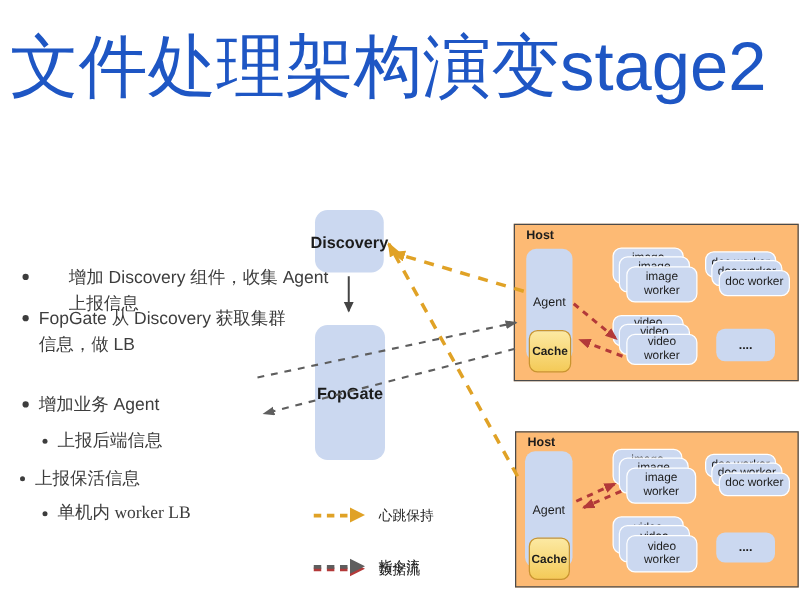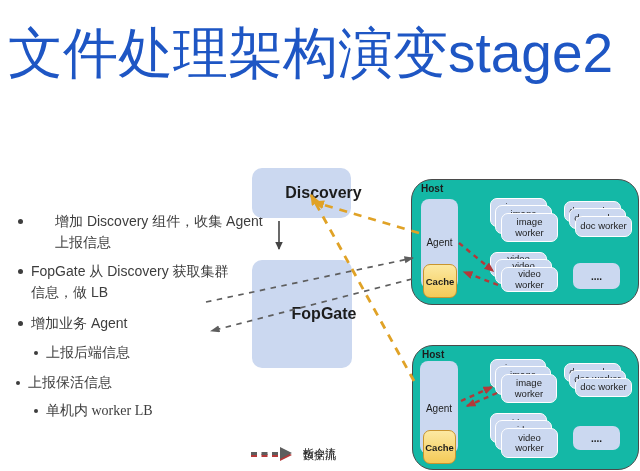--- a/index.html
+++ b/index.html
@@ -13,22 +13,22 @@
   .title{position:absolute;left:8px;top:22px;font-size:55px;line-height:1.15;
          font-weight:400;color:var(--title-color);white-space:nowrap;letter-spacing:0;}
   
   .bullet{position:absolute;display:flex;font-size:14px;line-height:21px;color:#3D3D3D;}
   .dot{flex:0 0 auto;width:5px;height:5px;border-radius:50%;background:#3D3D3D;margin:8px 8px 0 0;}
   .dot.sm{width:4px;height:4px;margin-top:9px;}
   .btxt{width:208px;}
   
   .bluebox{position:absolute;background:var(--box-fill);border-radius:10px;
            display:flex;align-items:center;justify-content:center;text-align:center;
-           font-size:16px;color:var(--ink);padding-left:44px;}
-  .host{position:absolute;background:#14b8a6;border:1.5px solid var(--host-border);border-radius:21px;}
+           font-size:13px;color:var(--ink);}
+  .host{position:absolute;background:#fdba74;border:1.5px solid var(--host-border);border-radius:0;}
   .host-title{position:absolute;left:9px;top:3px;font-size:10px;font-weight:700;}
   .agent{position:absolute;background:var(--box-fill);border-radius:8px;}
   .agent-label{position:absolute;left:0;width:100%;text-align:center;font-size:10px;}
   .cache{position:absolute;background:linear-gradient(180deg,var(--cache-fill-top),var(--cache-fill-bottom));
          border:1.5px solid var(--cache-border);border-radius:7px;display:flex;align-items:center;
          justify-content:center;font-size:9.5px;font-weight:700;margin-top:12px;}
   .stack{position:absolute;}
   .card{position:absolute;width:100%;height:100%;background:var(--box-fill);
         border:1px solid #fff;border-radius:7px;display:flex;align-items:center;
         justify-content:center;text-align:center;font-size:9.5px;line-height:10.5px;
@@ -54,21 +54,21 @@
 <body>
 
 <div class="slide">
 
   <div class="title">文件处理架构演变stage2</div>
 
   <div class="bullet" style="left:18px;top:211px;gap:24px;">
     <span class="dot"></span>
     <span class="btxt">增加 Discovery 组件，收集 Agent 上报信息</span>
   </div>
-  <div class="bullet" style="left:18px;top:261px;justify-content:center;">
+  <div class="bullet" style="left:18px;top:244px;justify-content:center;">
     <span class="dot"></span>
     <span class="btxt">FopGate 从 Discovery 获取集群信息，做 LB</span>
   </div>
   <div class="bullet" style="left:18px;top:313px;">
     <span class="dot"></span>
     <span class="btxt">增加业务 Agent</span>
   </div>
   <div class="bullet" style="left:34px;top:342px;">
     <span class="dot sm"></span>
     <span class="btxt">上报后端信息</span>
@@ -164,20 +164,25 @@
     <path d="M419,233 L314,202" stroke-width="2.8" stroke-dasharray="8 7" fill="none" marker-end="url(#m-orange)" stroke="#E0A226"></path>
     <path d="M414,381 L311,195" stroke-width="2.8" stroke-dasharray="8 7" fill="none" marker-end="url(#m-orange)" stroke="#E0A226"></path>
     <path d="M206,302 L413,258" stroke-width="1.7" stroke-dasharray="5.5 5.5" fill="none" marker-end="url(#m-gray)" stroke="#5E5E5E"></path>
     <path d="M412,279 L211,331" stroke-width="1.7" stroke-dasharray="5.5 5.5" fill="none" marker-end="url(#m-gray)" stroke="#5E5E5E"></path>
     <path d="M459,243 L493,271" stroke-width="2.4" stroke-dasharray="5 4.5" fill="none" marker-end="url(#m-red)" stroke="#B33939"></path>
     <path d="M498,285 L464,272" stroke-width="2.4" stroke-dasharray="5 4.5" fill="none" marker-end="url(#m-red)" stroke="#B33939"></path>
     <path d="M461,401 L492,387" stroke-width="2.4" stroke-dasharray="5 4.5" fill="none" marker-end="url(#m-red)" stroke="#B33939"></path>
     <path d="M497,393 L467,406" stroke-width="2.4" stroke-dasharray="5 4.5" fill="none" marker-end="url(#m-red)" stroke="#B33939"></path>
   </svg>
 
+  <div class="legend-row" style="left:251px;top:405px;">
+    <span class="lg-dash" style="--c: #E0A226;"></span>
+    <span class="lg-tri" style="--c: #E0A226;"></span>
+    <span class="lg-label">心跳保持</span>
+  </div>
   <div class="legend-row" style="left:251px;top:448px;">
     <span class="lg-dash" style="--c: #B33939;"></span>
     <span class="lg-tri" style="--c: #B33939;"></span>
     <span class="lg-label">数据流</span>
   </div>
   <div class="legend-row" style="left:251px;top:446px;">
     <span class="lg-dash" style="--c: #5E5E5E;"></span>
     <span class="lg-tri" style="--c: #5E5E5E;"></span>
     <span class="lg-label">指令流</span>
   </div>

